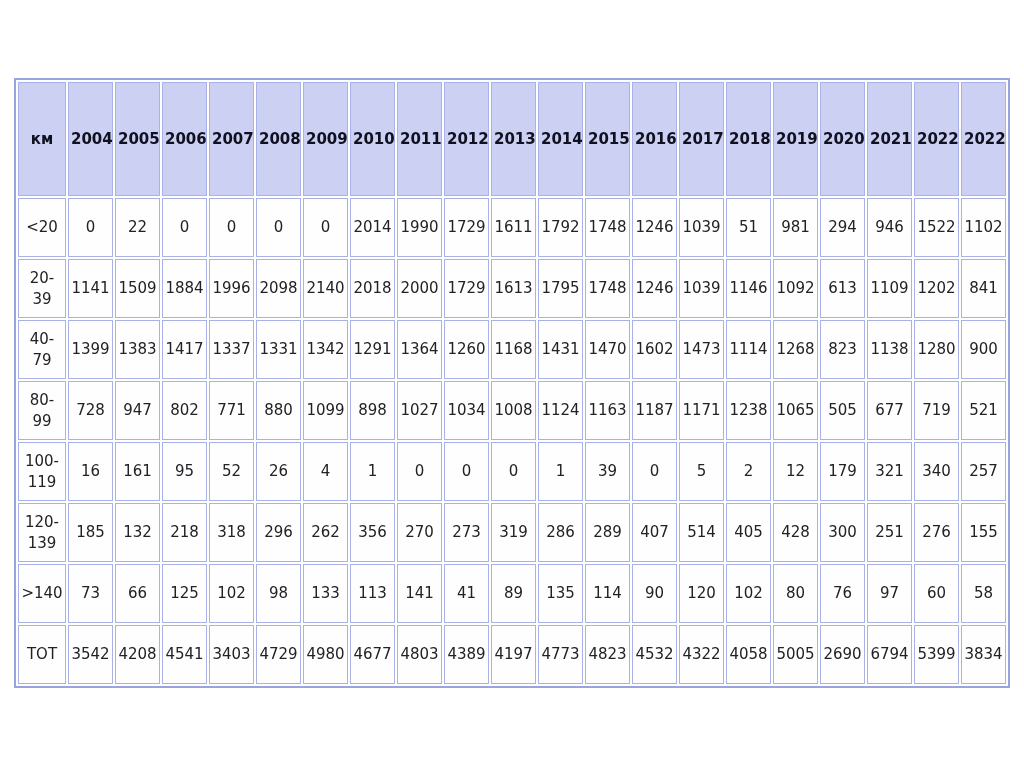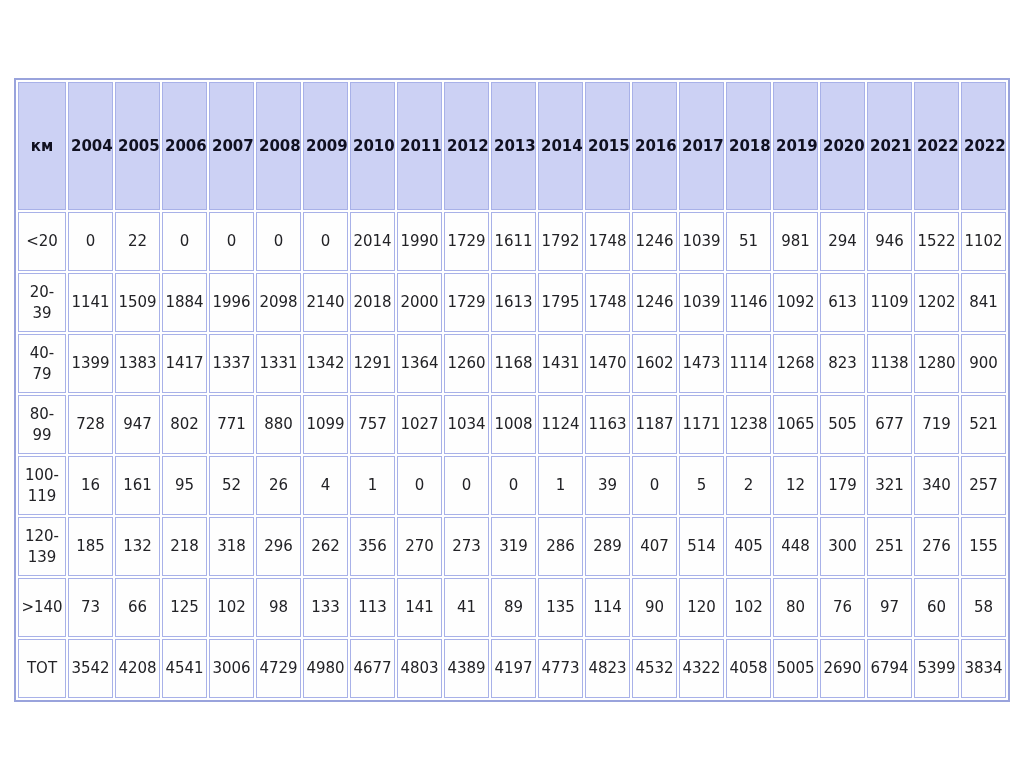--- a/index.html
+++ b/index.html
@@ -33,21 +33,21 @@
     line-height: 1.35;
     padding: 1px 2px;
     background: #fefefe;
     color: #222226;
     overflow: hidden;
   }
   table.km-table thead th {
     background: #ccd1f4;
     color: #101020;
     font-weight: bold;
-    height: 128px;
+    height: 114px;
   }
   table.km-table tbody td {
     height: 59px;
   }
   col.km-col { width: 48px; }
   col.year-col { width: 45px; }
 </style>
 </head>
 <body>
 
@@ -172,21 +172,21 @@
           <td>900</td>
         </tr>
         <tr>
           <td>80-99</td>
           <td>728</td>
           <td>947</td>
           <td>802</td>
           <td>771</td>
           <td>880</td>
           <td>1099</td>
-          <td>757</td>
+          <td>898</td>
           <td>1027</td>
           <td>1034</td>
           <td>1008</td>
           <td>1124</td>
           <td>1163</td>
           <td>1187</td>
           <td>1171</td>
           <td>1238</td>
           <td>1065</td>
           <td>505</td>
@@ -227,21 +227,21 @@
           <td>262</td>
           <td>356</td>
           <td>270</td>
           <td>273</td>
           <td>319</td>
           <td>286</td>
           <td>289</td>
           <td>407</td>
           <td>514</td>
           <td>405</td>
-          <td>448</td>
+          <td>428</td>
           <td>300</td>
           <td>251</td>
           <td>276</td>
           <td>155</td>
         </tr>
         <tr>
           <td>&gt;140</td>
           <td>73</td>
           <td>66</td>
           <td>125</td>
@@ -261,21 +261,21 @@
           <td>76</td>
           <td>97</td>
           <td>60</td>
           <td>58</td>
         </tr>
         <tr>
           <td>TOT</td>
           <td>3542</td>
           <td>4208</td>
           <td>4541</td>
-          <td>3006</td>
+          <td>3403</td>
           <td>4729</td>
           <td>4980</td>
           <td>4677</td>
           <td>4803</td>
           <td>4389</td>
           <td>4197</td>
           <td>4773</td>
           <td>4823</td>
           <td>4532</td>
           <td>4322</td>

